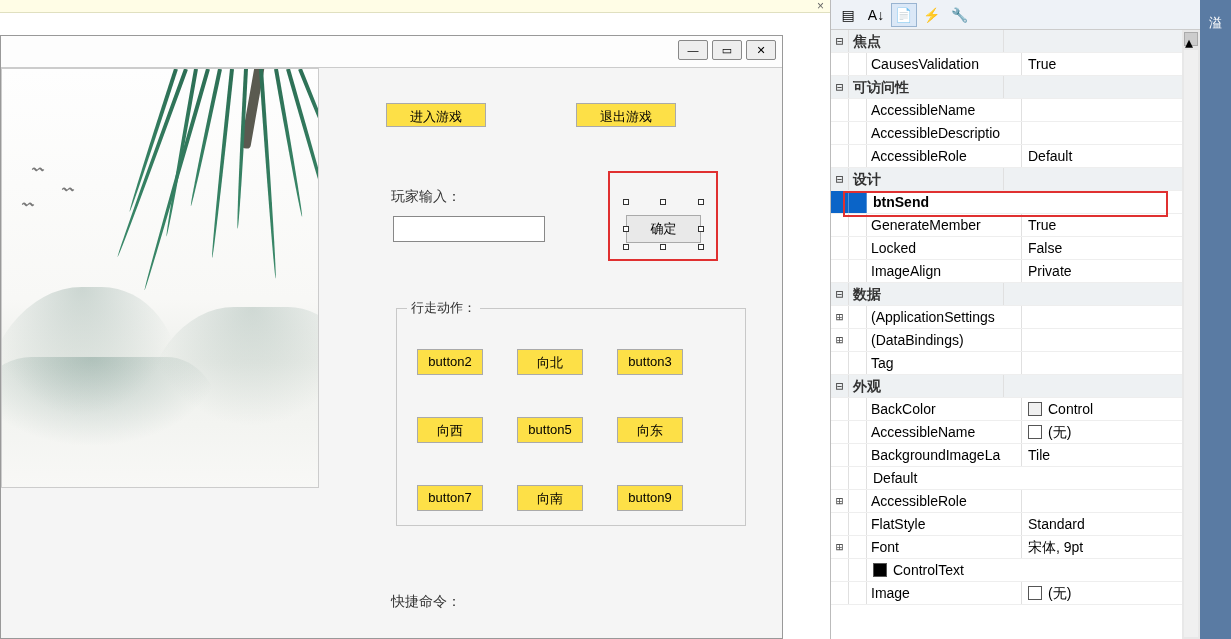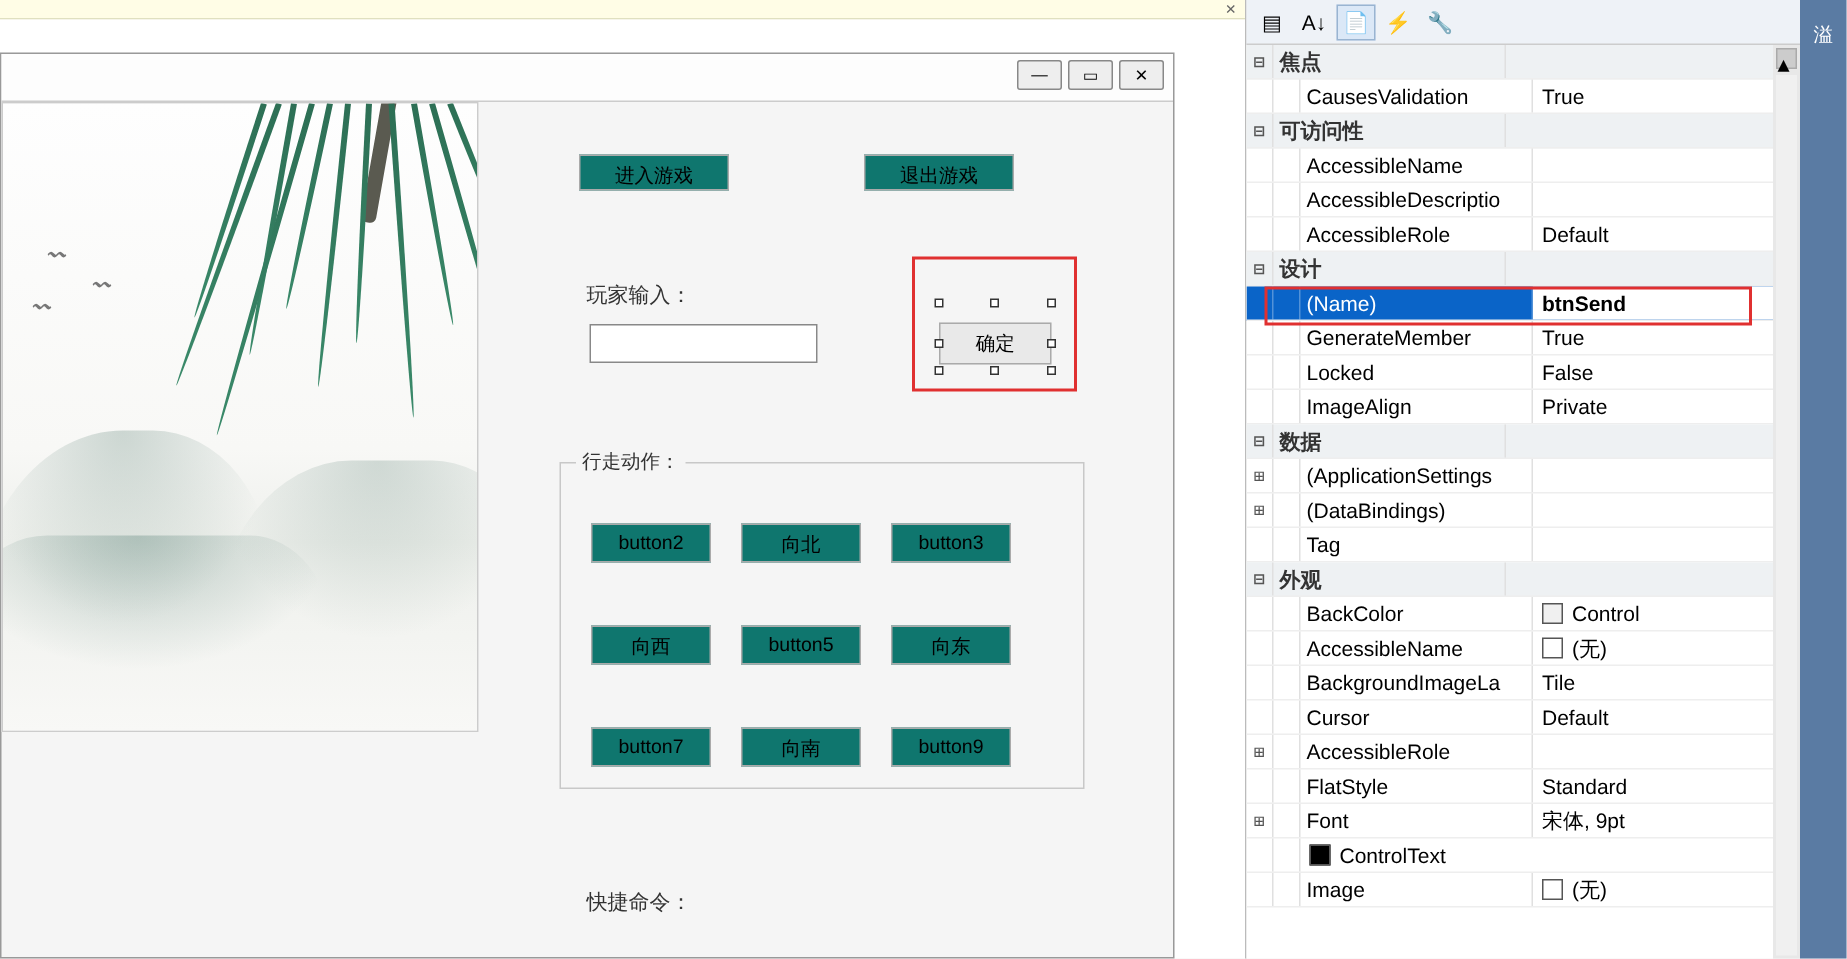--- a/index.html
+++ b/index.html
@@ -23,36 +23,36 @@
   .landscape { position:absolute; inset:0; background: linear-gradient(#fefefe 0%, #f8f8f6 55%, #eef0ec 70%, #f8f8f6 100%); }
   .mountain { position:absolute; bottom:70px; left:-20px; width:200px; height:130px; background: radial-gradient(ellipse at top, rgba(120,150,140,0.35), rgba(120,150,140,0) 70%); border-radius: 100px 80px 0 0 / 130px 100px 0 0; }
   .mountain.m2 { left:140px; bottom:60px; width:220px; height:120px; opacity:0.9;}
   .mountain.m3 { left:-40px; bottom:40px; width:260px; height:90px; background: radial-gradient(ellipse at top, rgba(90,130,120,0.35), rgba(90,130,120,0) 70%);}
   .bird { position:absolute; font-size:12px; color:#777;}
   .trunk { position:absolute; right:60px; top:-10px; width:10px; height:90px; background:#5a5a50; transform:rotate(10deg); border-radius:0 0 4px 4px;}
   .leaf { position:absolute; width:4px; background: linear-gradient(#2d6f55,#3a8a6a); border-radius: 0 0 50% 50% / 0 0 100% 100%; transform-origin: top center;}
 
   .right-panel { position:absolute; left:340px; top:0; right:0; bottom:0; }
 
-  .std-btn { background: #0f766e; border:1px solid #aaa; font-size:13px; padding: 4px 0; text-align:center; cursor:pointer;}
+  .std-btn { background: #fde047; border:1px solid #aaa; font-size:13px; padding: 4px 0; text-align:center; cursor:pointer;}
 
   .btn-enter { position:absolute; left:45px; top:35px; width:100px; height:24px;}
   .btn-exit  { position:absolute; left:235px; top:35px; width:100px; height:24px;}
 
   .lbl-input { position:absolute; left:50px; top:120px; font-size:14px; color:#333;}
   .txt-input { position:absolute; left:52px; top:148px; width:152px; height:26px; border:1px solid #888; background:#fff;}
 
   .sel-box { position:absolute; border:2px solid #e03030; }
   .ok-sel { left:267px; top:103px; width:110px; height:90px;}
   .ok-btn { position:absolute; left:285px; top:147px; width:75px; height:28px; background:#e9e9e9; border:1px solid #aaa; font-size:13px; display:flex; align-items:center; justify-content:center;}
   .handle { position:absolute; width:6px; height:6px; background:#fff; border:1px solid #333;}
 
-  .group-walk { position:absolute; left:32px; top:240px; width:350px; height:218px; border:1px solid #c8c8c8;}
+  .group-walk { position:absolute; left:55px; top:240px; width:350px; height:218px; border:1px solid #c8c8c8;}
   .group-walk .legend { position:absolute; left:10px; top:-10px; background:#f5f5f5; padding:0 4px; font-size:13px; color:#333;}
-  .walk-btn { position:absolute; width:80px; height:26px;}
+  .walk-btn { position:absolute; width:66px; height:26px;}
 
   .lbl-cmd { position:absolute; left:50px; top:525px; font-size:14px; color:#333;}
 
   
   .prop-panel { position:absolute; left:830px; top:0; width:370px; height:639px; background:#f5f5f5; border-left:1px solid #bbb;}
   .prop-toolbar { height:30px; border-bottom:1px solid #ccc; display:flex; align-items:center; gap:2px; padding:0 4px; background:#eef2f7;}
   .tb-btn { width:26px; height:24px; border:1px solid transparent; display:flex; align-items:center; justify-content:center; font-size:14px; cursor:pointer;}
   .tb-btn.active { border:1px solid #99b4d1; background:#dbe8f7;}
 
   .prop-grid { position:absolute; top:30px; left:0; right:18px; bottom:0; overflow:hidden; font-size:14px; background:#fff;}
@@ -201,21 +201,20 @@
       </div>
 
     <div class="prop-row cat">
         <span class="ex">⊟</span>
         <span class="nm">设计</span>
         <span class="val"></span>
       </div>
     <div class="prop-row sel">
         <span class="ex"></span>
         <span class="ind"></span>
-        <span class="nm">(Name)</span>
         <span class="val">btnSend</span>
       </div>
     <div class="prop-row">
         <span class="ex"></span>
         <span class="ind"></span>
         <span class="nm">GenerateMember</span>
         <span class="val">True</span>
       </div>
     <div class="prop-row">
         <span class="ex"></span>
@@ -279,21 +278,20 @@
       </div>
     <div class="prop-row">
         <span class="ex"></span>
         <span class="ind"></span>
         <span class="nm">BackgroundImageLa</span>
         <span class="val">Tile</span>
       </div>
     <div class="prop-row">
         <span class="ex"></span>
         <span class="ind"></span>
-        <span class="nm">Cursor</span>
         <span class="val">Default</span>
       </div>
     <div class="prop-row">
         <span class="ex">⊞</span>
         <span class="ind"></span>
         <span class="nm">AccessibleRole</span>
         <span class="val"></span>
       </div>
     <div class="prop-row">
         <span class="ex"></span>

